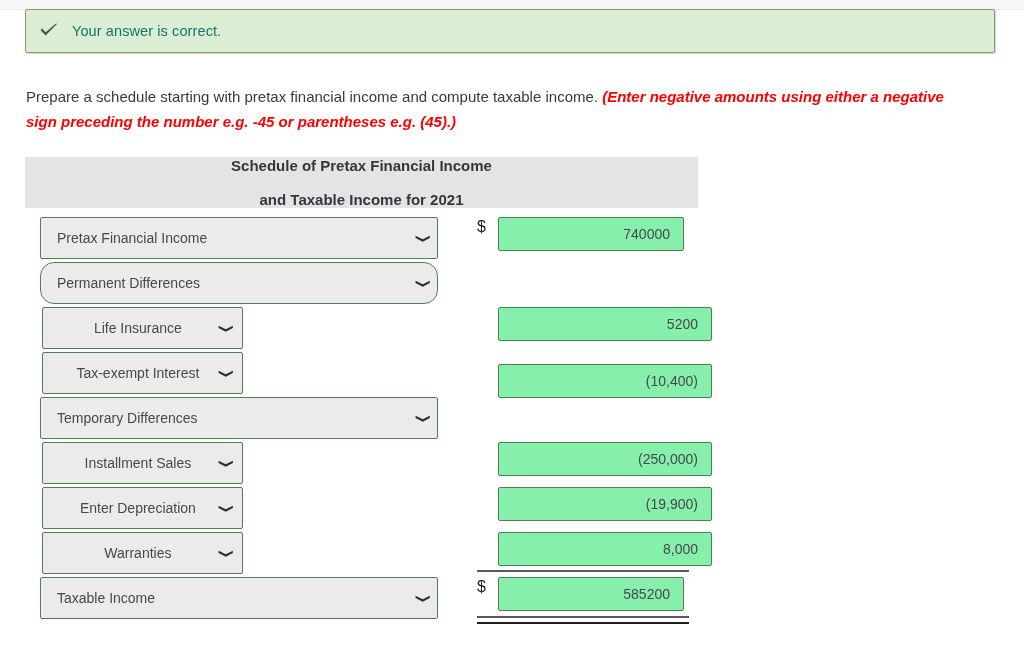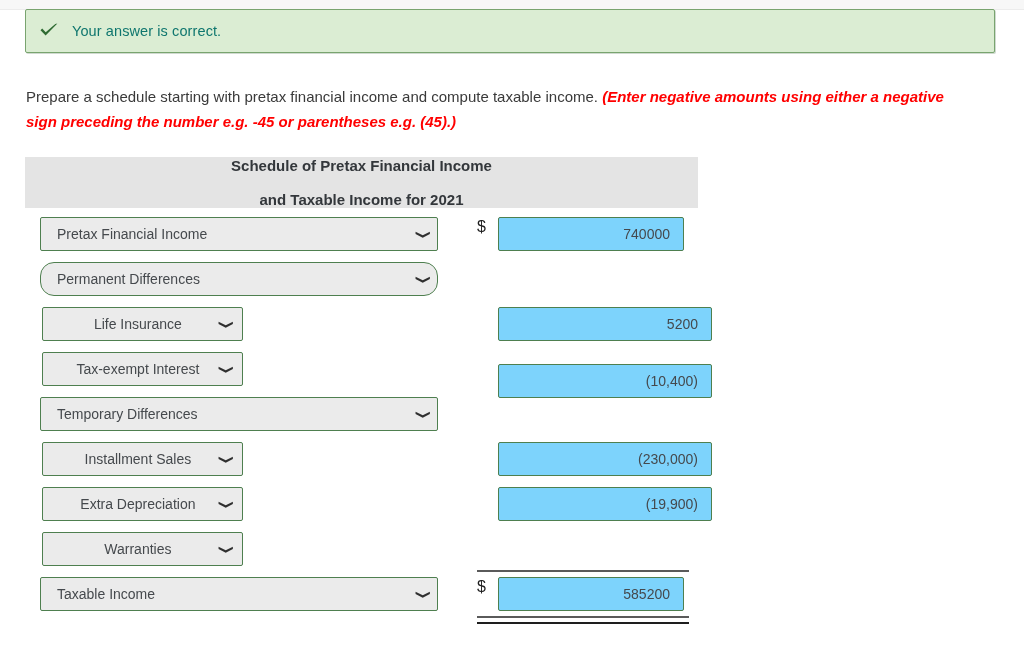--- a/index.html
+++ b/index.html
@@ -102,21 +102,21 @@
 
   select, .selectbox {
     -webkit-appearance: none;
     appearance: none;
     background: #ebebeb;
     border: 1px solid #4e7f4f;
     border-radius: 2px;
     font-family: "Liberation Sans", sans-serif;
     font-size: 14px;
     color: #45494d;
-    height: 34px;
+    height: 42px;
     box-sizing: border-box;
     outline: none;
   }
   .selectbox {
     position: absolute;
     display: flex;
     align-items: center;
     cursor: pointer;
   }
   .selectbox .label {
@@ -150,21 +150,21 @@
     position: absolute;
     left: 452px;
     top: 5px;
     font-size: 16px;
     color: #1d1d1d;
     font-weight: normal;
   }
 
   .amount {
     position: absolute;
-    background: #7dd3fc;
+    background: #86efac;
     border: 1px solid #4e7f4f;
     border-radius: 2px;
     height: 34px;
     box-sizing: border-box;
     font-size: 14px;
     color: #45494d;
     text-align: right;
     display: flex;
     align-items: center;
     justify-content: flex-end;
@@ -253,34 +253,35 @@
         <div class="selectbox sel-wide" style="top: 4px;">
           <span class="label">Temporary Differences</span>
           <span class="chev" style="transform: rotate(90deg) scaleY(1.3); display: inline-block;">❯</span>
         </div>
       </div>
       <div class="row">
         <div class="selectbox sel-indent" style="top: 4px;">
           <span class="label">Installment Sales</span>
           <span class="chev" style="transform: rotate(90deg) scaleY(1.3); display: inline-block;">❯</span>
         </div>
-        <div class="amount amt-narrow" style="top: 4px;">(230,000)</div>
-      </div>
-      <div class="row">
-        <div class="selectbox sel-indent" style="top: 4px;">
-          <span class="label">Extra Depreciation</span>
+        <div class="amount amt-narrow" style="top: 4px;">(250,000)</div>
+      </div>
+      <div class="row">
+        <div class="selectbox sel-indent" style="top: 4px;">
+          <span class="label">Enter Depreciation</span>
           <span class="chev" style="transform: rotate(90deg) scaleY(1.3); display: inline-block;">❯</span>
         </div>
         <div class="amount amt-narrow" style="top: 4px;">(19,900)</div>
       </div>
       <div class="row">
         <div class="selectbox sel-indent" style="top: 4px;">
           <span class="label">Warranties</span>
           <span class="chev" style="transform: rotate(90deg) scaleY(1.3); display: inline-block;">❯</span>
         </div>
+        <div class="amount amt-narrow" style="top: 4px;">8,000</div>
       </div>
       <div class="row">
         <div class="selectbox sel-wide" style="top: 4px; gap: 48px;">
           <span class="label">Taxable Income</span>
           <span class="chev" style="transform: rotate(90deg) scaleY(1.3); display: inline-block;">❯</span>
         </div>
         <div class="dollar">$</div>
         <div class="amount amt-wide" style="top: 4px;">585200</div>
       </div>
       <div class="rule-single" style="top: 362px;"></div>

